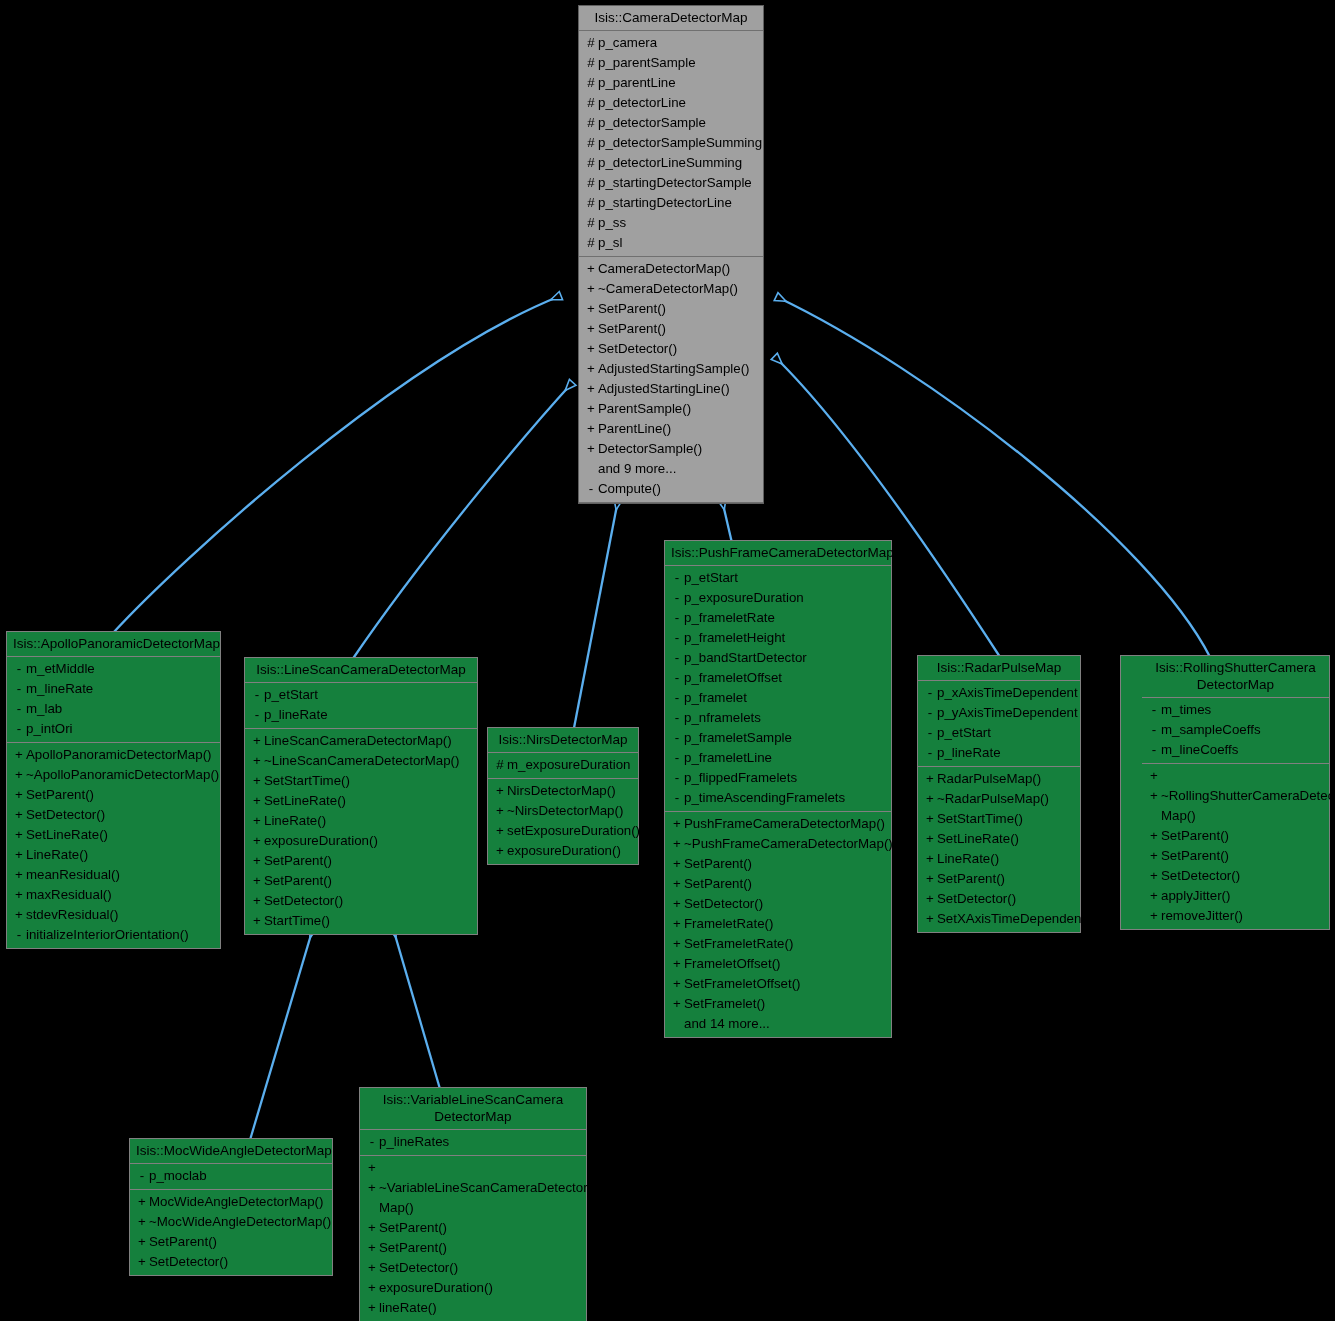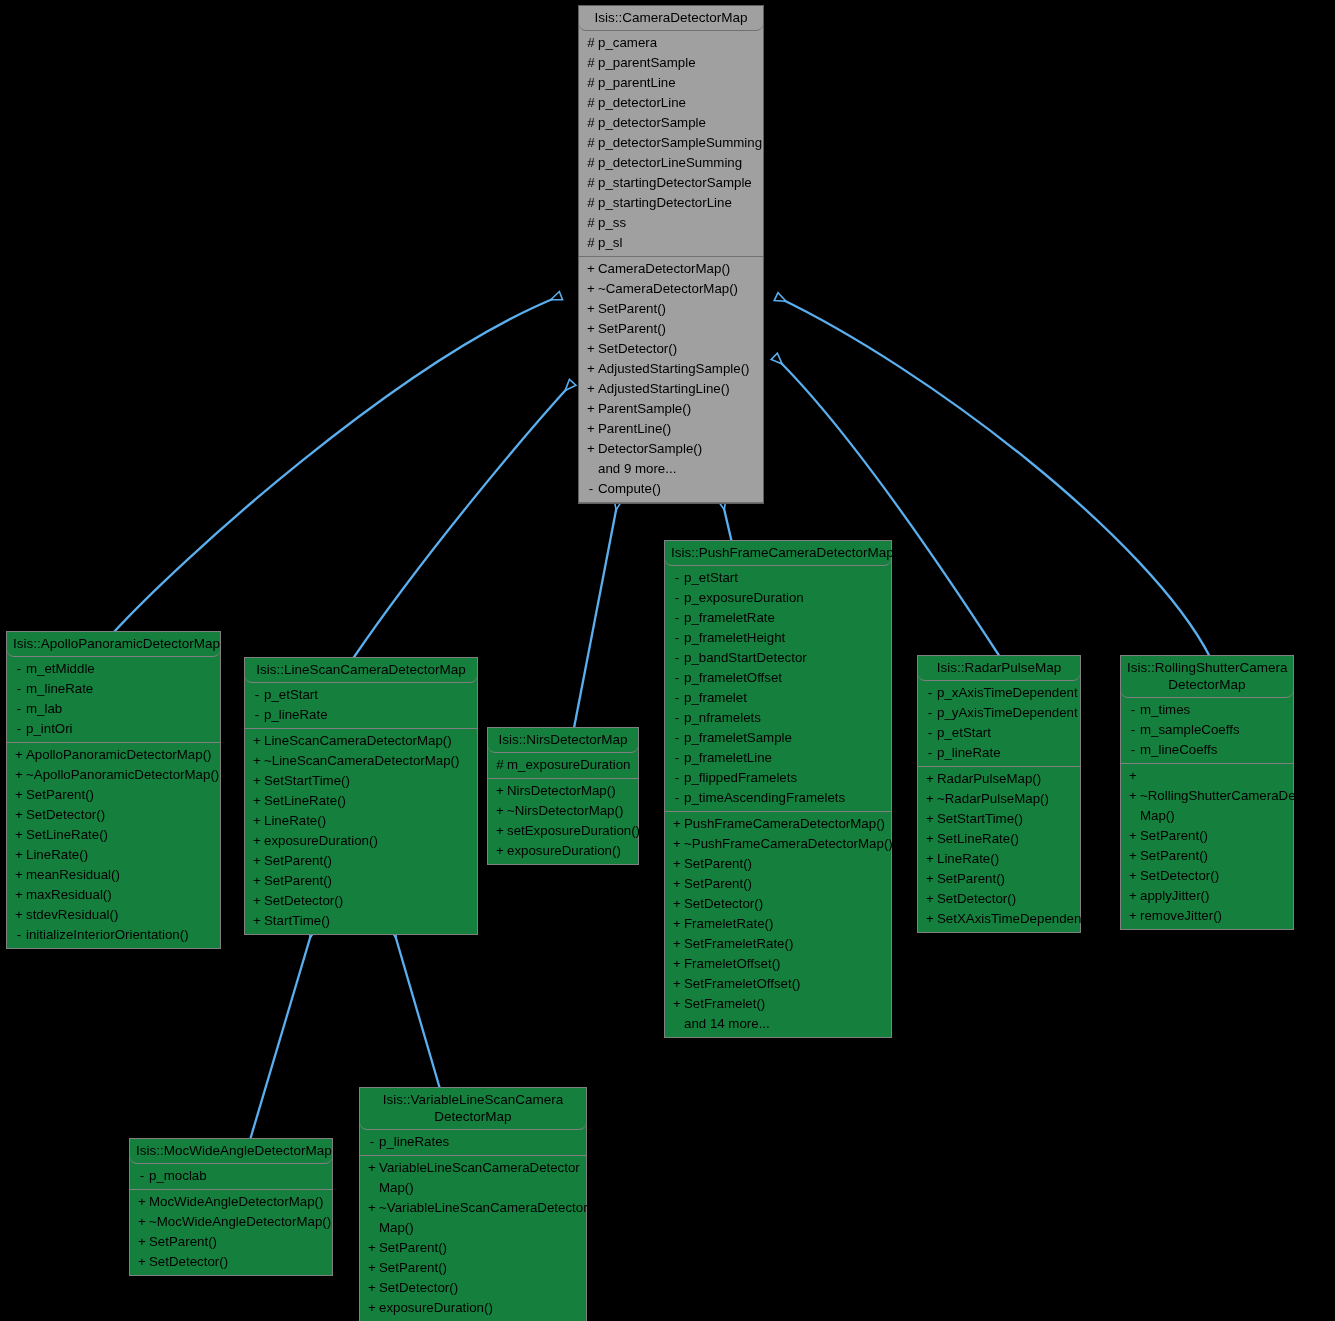--- a/index.html
+++ b/index.html
@@ -34,21 +34,20 @@
     background: #a0a0a0;
     border: 1px solid #606060;
   }
   .uml-title {
     text-align: center;
     font-size: 13.5px;
     line-height: 17px;
     padding: 3px 6px 4px 6px;
     border-bottom: 1px solid #808080;
     white-space: pre-line;
-    border-radius: 7px;
   }
   .uml-class.highlight .uml-title {
     border-bottom: 1px solid #707070;
   }
   .uml-section {
     padding: 2px 0 3px 0;
     border-bottom: 1px solid #808080;
   }
   .uml-class.highlight .uml-section {
     border-bottom: 1px solid #707070;
@@ -503,21 +502,21 @@
           <span class="uml-vis">+</span>
           <span class="uml-name">SetDetector()</span>
         </div>
         <div class="uml-row">
           <span class="uml-vis">+</span>
           <span class="uml-name">SetXAxisTimeDependent()</span>
         </div>
       </div>
   </div>
 
-  <div class="uml-class" style="left:1120px; top:655px; width:174px;">
+  <div class="uml-class" style="left:1120px; top:655px; width:210px;padding-left:21px;">
     <div class="uml-title">Isis::RollingShutterCamera
 DetectorMap</div>
     <div class="uml-section">
         <div class="uml-row">
           <span class="uml-vis">-</span>
           <span class="uml-name">m_times</span>
         </div>
         <div class="uml-row">
           <span class="uml-vis">-</span>
           <span class="uml-name">m_sampleCoeffs</span>
@@ -591,21 +590,20 @@
 DetectorMap</div>
     <div class="uml-section">
         <div class="uml-row">
           <span class="uml-vis">-</span>
           <span class="uml-name">p_lineRates</span>
         </div>
       </div>
     <div class="uml-section last">
         <div class="uml-row">
           <span class="uml-vis">+</span>
-          <span class="uml-name">VariableLineScanCameraDetector Map()</span>
         </div>
         <div class="uml-row">
           <span class="uml-vis">+</span>
           <span class="uml-name">~VariableLineScanCameraDetector Map()</span>
         </div>
         <div class="uml-row">
           <span class="uml-vis">+</span>
           <span class="uml-name">SetParent()</span>
         </div>
         <div class="uml-row">

